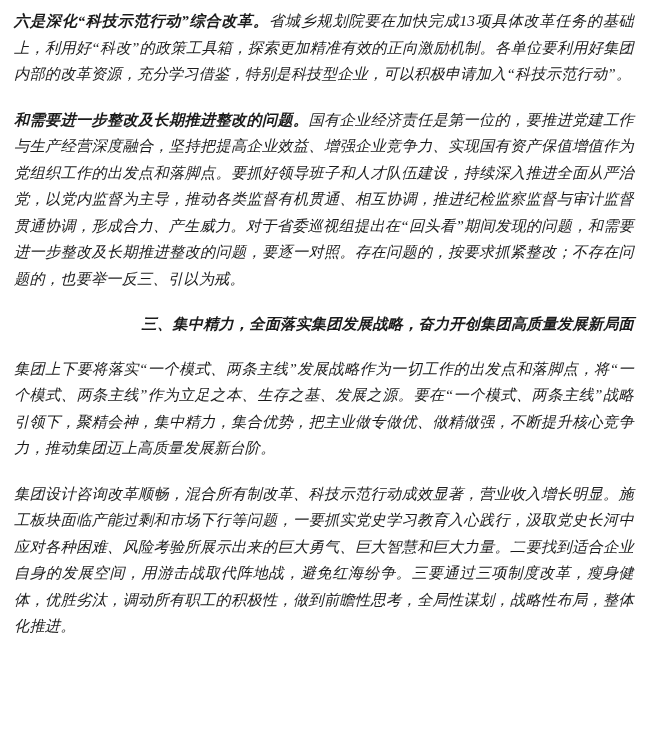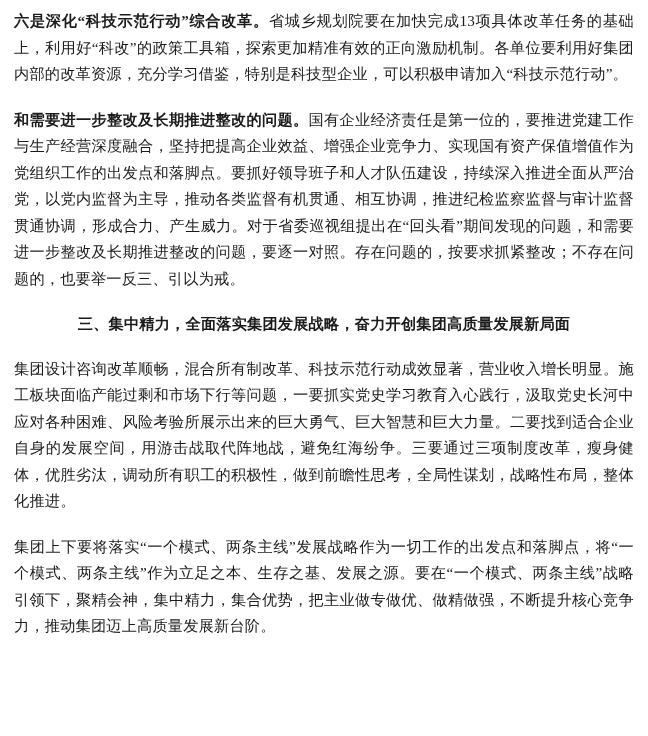--- a/index.html
+++ b/index.html
@@ -13,20 +13,21 @@
     font-family: "Liberation Serif", "DejaVu Serif", serif;
     color: #1a1a1a;
     overflow: hidden;
   }
   .page {
     box-sizing: border-box;
     width: 648px;
     height: 596px;
     padding: 8px 14px 0 14px;
     position: relative;
+    font-style: italic;
   }
   .para {
     font-size: 15.2px;
     line-height: 26.5px;
     letter-spacing: 0.2px;
     text-align: justify;
     text-justify: inter-ideograph;
     margin: 0 0 19px 0;
     color: #1b1b1b;
   }
@@ -36,38 +37,38 @@
   .lead {
     font-weight: bold;
   }
   .heading {
     font-size: 15.2px;
     line-height: 26.5px;
     letter-spacing: 0.2px;
     font-weight: bold;
     color: #1b1b1b;
     margin: 0 0 18px 0;
-    text-align: center;
+    text-align: right;
   }
   .mixed b {
     font-weight: bold;
   }
 </style>
 </head>
 <body>
 
 <div class="page">
 
   <p class="para body mixed">
     <b class="lead">六是深化“科技示范行动”综合改革。</b><span>省城乡规划院要在加快完成13项具体改革任务的基础上，利用好“科改”的政策工具箱，探索更加精准有效的正向激励机制。各单位要利用好集团内部的改革资源，充分学习借鉴，特别是科技型企业，可以积极申请加入“科技示范行动”。</span>
   </p>
 
   <p class="para body mixed">
     <b class="lead">和需要进一步整改及长期推进整改的问题。</b><span>国有企业经济责任是第一位的，要推进党建工作与生产经营深度融合，坚持把提高企业效益、增强企业竞争力、实现国有资产保值增值作为党组织工作的出发点和落脚点。要抓好领导班子和人才队伍建设，持续深入推进全面从严治党，以党内监督为主导，推动各类监督有机贯通、相互协调，推进纪检监察监督与审计监督贯通协调，形成合力、产生威力。对于省委巡视组提出在“回头看”期间发现的问题，和需要进一步整改及长期推进整改的问题，要逐一对照。存在问题的，按要求抓紧整改；不存在问题的，也要举一反三、引以为戒。</span>
   </p>
 
   <p class="heading">三、集中精力，全面落实集团发展战略，奋力开创集团高质量发展新局面</p>
 
+  <p class="para body">集团上下要将落实“一个模式、两条主线”发展战略作为一切工作的出发点和落脚点，将“一个模式、两条主线”作为立足之本、生存之基、发展之源。要在“一个模式、两条主线”战略引领下，聚精会神，集中精力，集合优势，把主业做专做优、做精做强，不断提升核心竞争力，推动集团迈上高质量发展新台阶。</p>
+
   <p class="para body">集团设计咨询改革顺畅，混合所有制改革、科技示范行动成效显著，营业收入增长明显。施工板块面临产能过剩和市场下行等问题，一要抓实党史学习教育入心践行，汲取党史长河中应对各种困难、风险考验所展示出来的巨大勇气、巨大智慧和巨大力量。二要找到适合企业自身的发展空间，用游击战取代阵地战，避免红海纷争。三要通过三项制度改革，瘦身健体，优胜劣汰，调动所有职工的积极性，做到前瞻性思考，全局性谋划，战略性布局，整体化推进。</p>
-
-  <p class="para body">集团上下要将落实“一个模式、两条主线”发展战略作为一切工作的出发点和落脚点，将“一个模式、两条主线”作为立足之本、生存之基、发展之源。要在“一个模式、两条主线”战略引领下，聚精会神，集中精力，集合优势，把主业做专做优、做精做强，不断提升核心竞争力，推动集团迈上高质量发展新台阶。</p>
 
 </div>
 
 </body></html>

